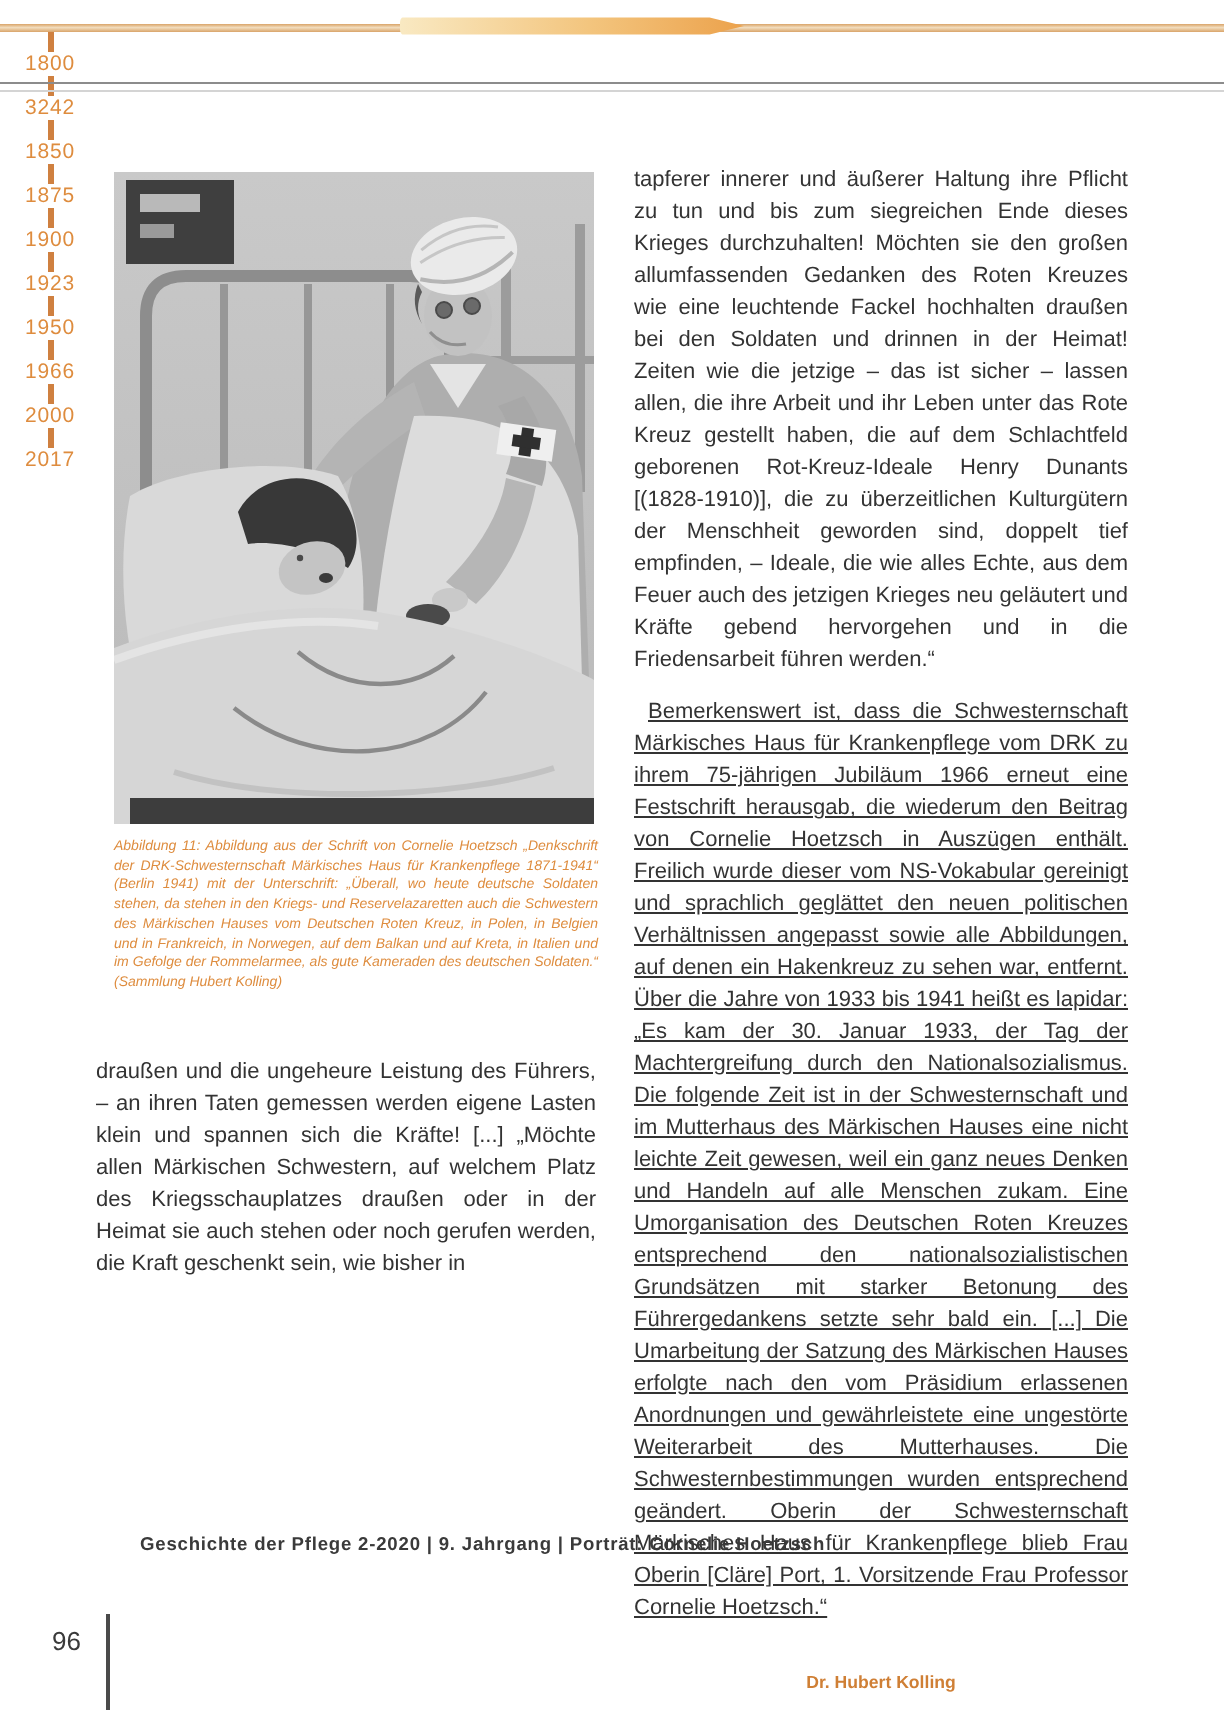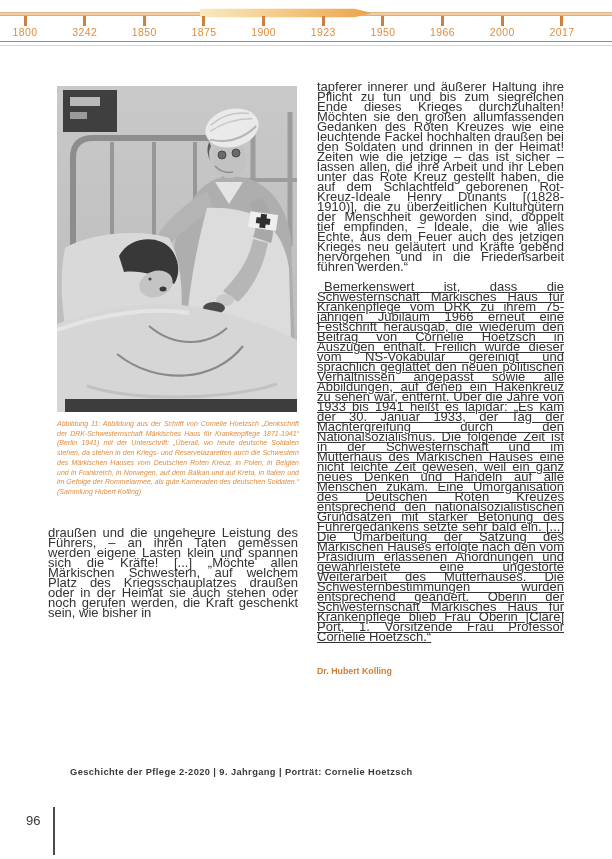--- a/index.html
+++ b/index.html
@@ -6,38 +6,38 @@
   .page{
     position:relative;width:612px;height:859px;background:#ffffff;overflow:hidden;
     font-family:"Liberation Sans",sans-serif;color:#2f2f2f;
   }
   
   .tl-bar{position:absolute;left:0;top:12px;width:612px;height:4px;
     background:linear-gradient(180deg,#d9a469 0%,#f2ddbe 45%,#d9a469 100%);}
   .tl-arrow{position:absolute;left:200px;top:8px;width:172px;height:10px;
     background:linear-gradient(90deg,#f9e9c2 0%,#f3c57e 55%,#eca24c 100%);
     clip-path:polygon(0 8%,90% 8%,100% 50%,90% 92%,0 92%);border-radius:3px;}
-  .tl-years{position:absolute;left:8px;top:16px;width:571px;display:flex;justify-content:space-between;}
+  .tl-years{position:absolute;left:8px;top:16px;width:571px;display:flex;justify-content:space-between;flex-direction:column;}
   .tl-year{width:34px;display:flex;flex-direction:column;align-items:center;}
   .tl-tick{width:3px;height:10px;background:#cf8040;display:block;}
   .tl-label{margin-top:1px;font-size:10.5px;letter-spacing:.4px;color:var(--accent,#de8c3e);line-height:11px;}
   .tl-rule1{position:absolute;left:0;top:41px;width:612px;height:1px;background:#8c8c8c;}
   .tl-rule2{position:absolute;left:0;top:45px;width:612px;height:1px;background:#d4d4d4;}
   
-  .body-text{font-size:13px;line-height:10px;text-align:justify;color:#333333;margin:0;}
+  .body-text{font-size:11px;line-height:16px;text-align:justify;color:#333333;margin:0;}
   .figure{position:absolute;left:57px;top:86px;width:240px;margin:0;}
   .photo{display:block;width:240px;height:326px;}
   .caption{position:absolute;left:57px;top:419px;width:242px;margin:0;
     font-size:7px;line-height:9.7px;font-style:italic;text-align:justify;color:var(--accent,#de8c3e);}
   .left-para{position:absolute;left:48px;top:528px;width:250px;}
   .col-right{position:absolute;left:317px;top:82px;width:247px;}
   .col-right p{margin:0 0 0 0;}
   .para-gap{margin-top:10px !important;text-decoration:underline;}
   .indent{text-indent:7px;}
-  .author{margin-top:24px !important;text-align:left;font-weight:bold;font-size:8.8px;color:#cf7f35;}
+  .author{margin-top:24px !important;text-align:center;font-weight:bold;font-size:8.8px;color:#cf7f35;}
   
   .footer-num{position:absolute;left:26px;top:813px;font-size:13px;color:#3a3a3a;}
   .footer-rule{position:absolute;left:53px;top:807px;width:1.5px;height:48px;background:#4a4a4a;}
   .footer-title{position:absolute;left:70px;top:767px;font-size:9.3px;font-weight:bold;letter-spacing:.4px;color:#3a3a3a;}
 </style>
 </head>
 <body>
 
 <div class="page">
 

